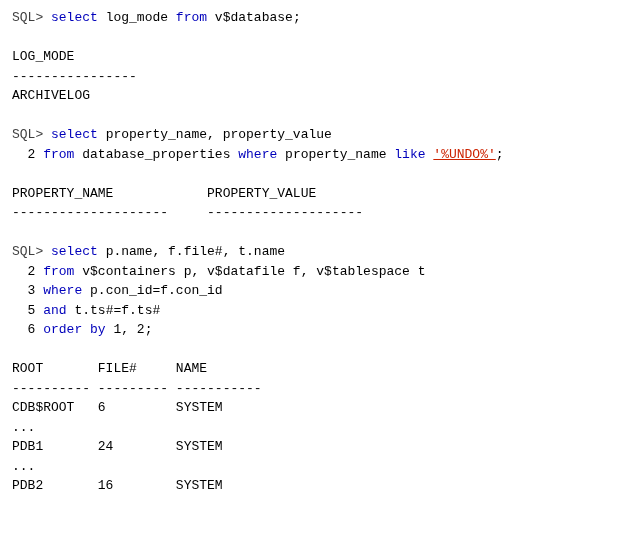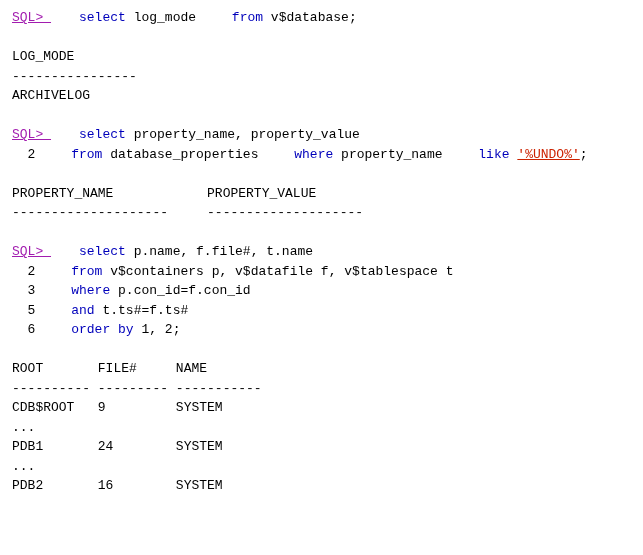--- a/index.html
+++ b/index.html
@@ -26,22 +26,22 @@
     .output-divider {
       color: #000000;
     }
     .output-value {
       color: #000000;
     }
     .blank-line {
       height: 1.5em;
       display: block;
     }
-    span.prompt { color: #a21caf; text-decoration: underline; }
-    span.kw { color: #0000bb; margin-left: 28px; }
+    span.prompt { color: #404040; }
+    span.kw { color: #0000bb; }
     span.id { color: #000000; }
     span.str { color: #cc2200; text-decoration: underline; }
   </style>
 </head>
 <body>
 
 <div class="terminal-block">
 
   <span class="line"><span class="prompt">SQL&gt; </span><span class="kw">select</span><span class="id"> log_mode </span><span class="kw">from</span><span class="id"> v$database;</span></span>
 
@@ -63,19 +63,19 @@
 
   <span class="line"><span class="prompt">SQL&gt; </span><span class="kw">select</span><span class="id"> p.name, f.file#, t.name</span></span>
   <span class="line"><span class="id">  2 </span><span class="kw">from</span><span class="id"> v$containers p, v$datafile f, v$tablespace t</span></span>
   <span class="line"><span class="id">  3 </span><span class="kw">where</span><span class="id"> p.con_id=f.con_id</span></span>
   <span class="line"><span class="id">  5 </span><span class="kw">and</span><span class="id"> t.ts#=f.ts#</span></span>
   <span class="line"><span class="id">  6 </span><span class="kw">order by</span><span class="id"> 1, 2;</span></span>
 
   <span class="blank-line"></span>
   <span class="line output-header">ROOT       FILE#     NAME</span>
   <span class="line output-divider">---------- --------- -----------</span>
-  <span class="line output-value">CDB$ROOT   9         SYSTEM</span>
+  <span class="line output-value">CDB$ROOT   6         SYSTEM</span>
   <span class="line output-value">...</span>
   <span class="line output-value">PDB1       24        SYSTEM</span>
   <span class="line output-value">...</span>
   <span class="line output-value">PDB2       16        SYSTEM</span>
 
 </div>
 
 </body></html>

